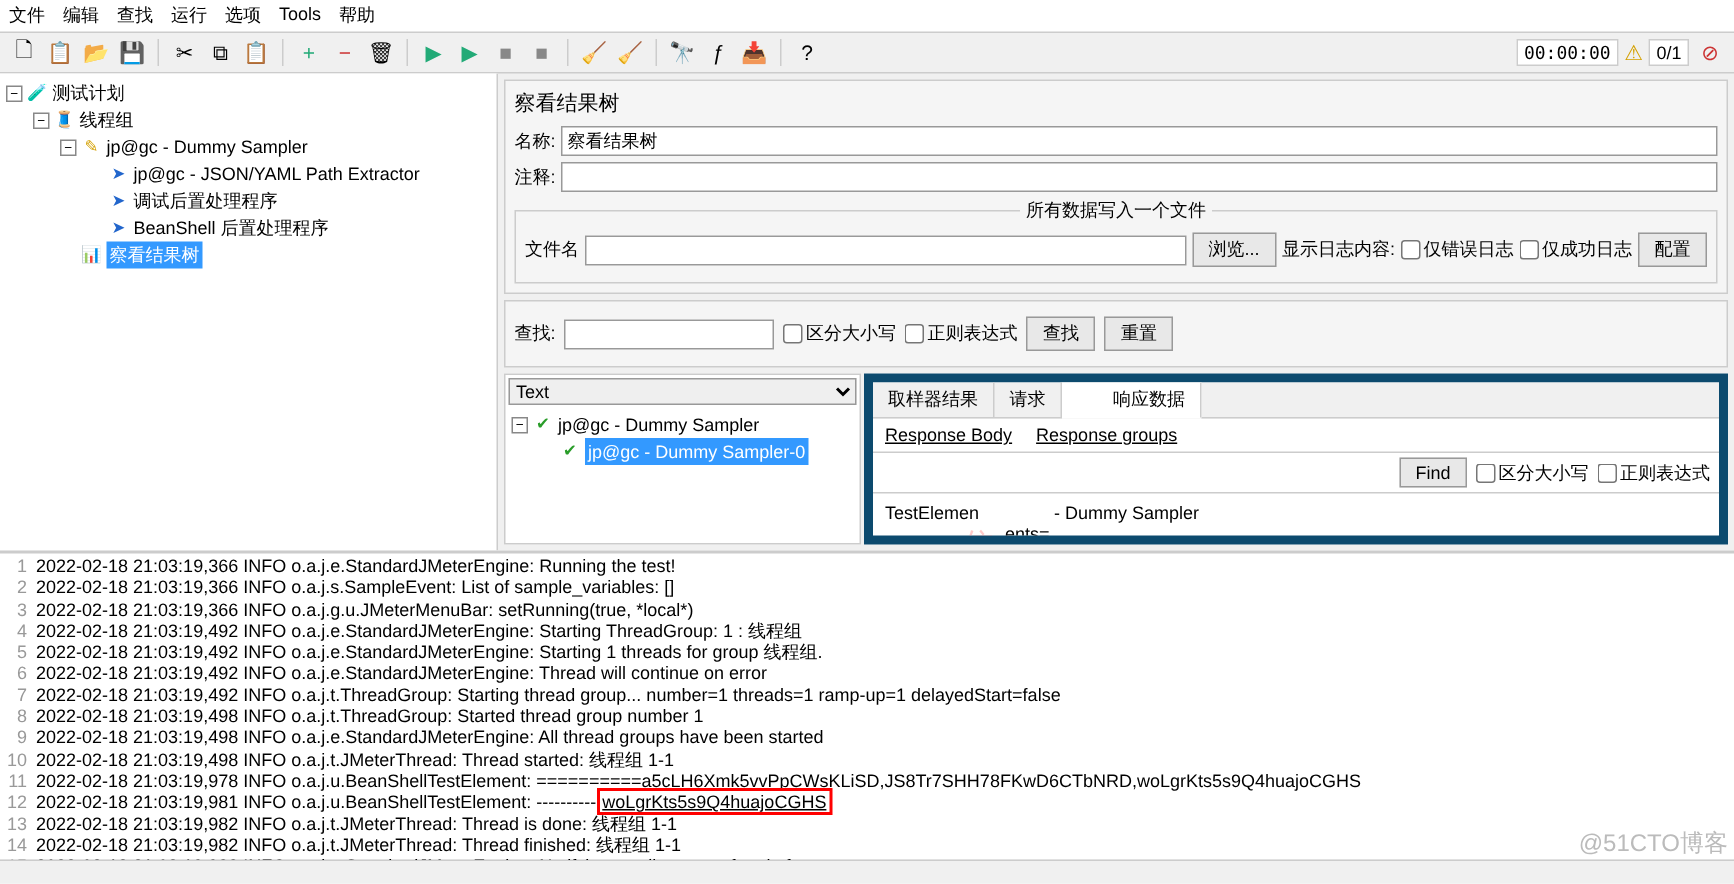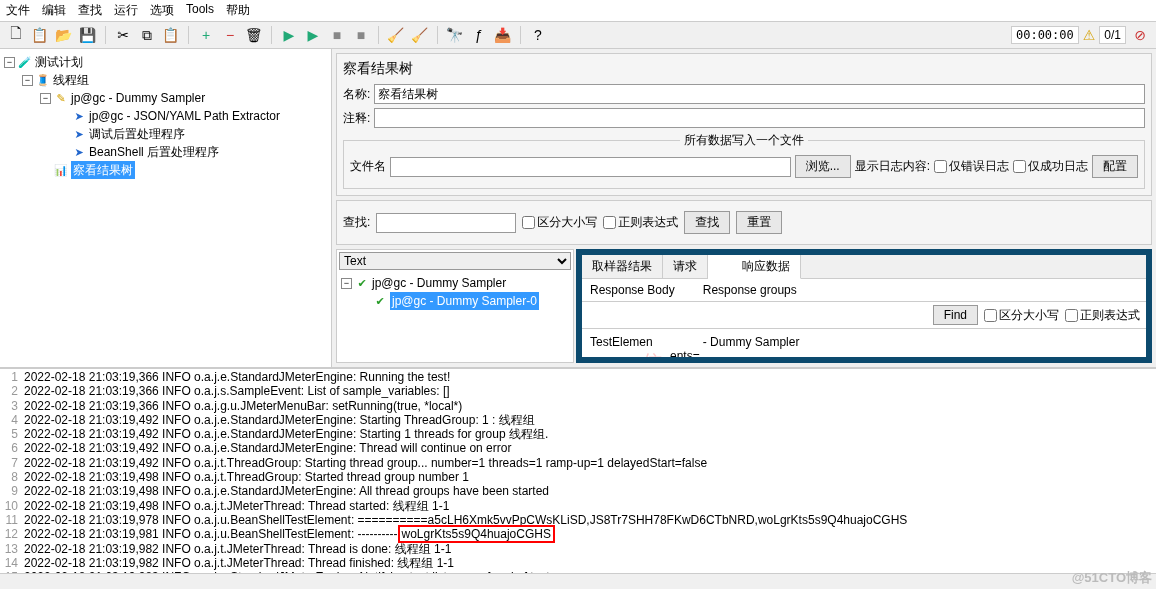--- a/index.html
+++ b/index.html
@@ -34,33 +34,33 @@
 .chk { display: inline-flex; align-items: center; gap: 2px; }
 .search-row { border: 1px solid #ccc; margin: 0 4px 4px; padding: 10px 6px; display: flex; align-items: center; gap: 6px; background: #f5f5f5; }
 .results { display: flex; flex: 1; margin: 0 4px 4px; min-height: 0; gap: 2px; }
 .res-tree { width: 238px; border: 1px solid #ccc; background: #fff; display: flex; flex-direction: column; }
 .res-tree select { border: 1px solid #999; margin: 2px; }
 .res-tree-body { flex: 1; overflow: auto; padding: 2px; }
 .res-detail { flex: 1; border: 6px solid #0c4a6e; background: #fff; display: flex; flex-direction: column; position: relative; }
 .tabs { display: flex; border-bottom: 1px solid #ccc; background: #f0f0f0; }
 .tab { padding: 3px 10px; border-right: 1px solid #ccc; cursor: pointer; }
 .tab.active { background: #fff; border-bottom: 1px solid #fff; margin-bottom: -1px; padding-left: 34px; }
-.subtabs { display: flex; gap: 28px; padding: 4px 8px; }
+.subtabs { display: flex; gap: 16px; padding: 4px 8px; text-decoration: underline; }
 .subtab { cursor: pointer; }
 .find-row { display: flex; align-items: center; gap: 6px; padding: 3px 6px; border-top: 1px solid #ccc; border-bottom: 1px solid #ccc; }
 .find-row .spacer { flex: 1; }
 .resp-body { flex: 1; padding: 6px 8px; font-family: monospace; font-size: 12px; overflow: hidden; position: relative; }
 .watermark { position: absolute; color: rgba(255,100,100,0.35); font-size: 20px; pointer-events: none; }
 .log-pane { height: 222px; border-top: 2px solid #ccc; background: #fff; overflow: hidden; display: flex; flex-direction: column; }
 .log-body { flex: 1; overflow: auto; font-family: monospace; font-size: 11px; line-height: 14.3px; padding: 1px 0; white-space: pre; }
 .log-line { display: flex; }
 .ln { color: #999; width: 24px; text-align: right; padding-right: 6px; flex-shrink: 0; }
-.hl-red { border: 2px solid red; padding: 0 2px; }
+.hl-red { border: 2px solid red; padding: 0 2px; text-decoration: underline; }
 .scrollbar-h { height: 16px; background: #f0f0f0; border-top: 1px solid #ccc; }
-.footer-tag { position: absolute; right: 4px; bottom: 2px; color: #bbb; font-size: 13px; font-weight: bold; }
+.footer-tag { position: absolute; right: 4px; bottom: 16px; color: #bbb; font-size: 16px; }
 .green-ok { color: #2a9d2a; }
 .sel2 { background: #3399ff; color: #fff; padding: 0 2px; }
 .pencil { color: #d4a000; }
 .arrow-blue { color: #2266cc; }
 </style>
 </head>
 <body>
 
 <div class="menubar">
   <span>文件</span>

